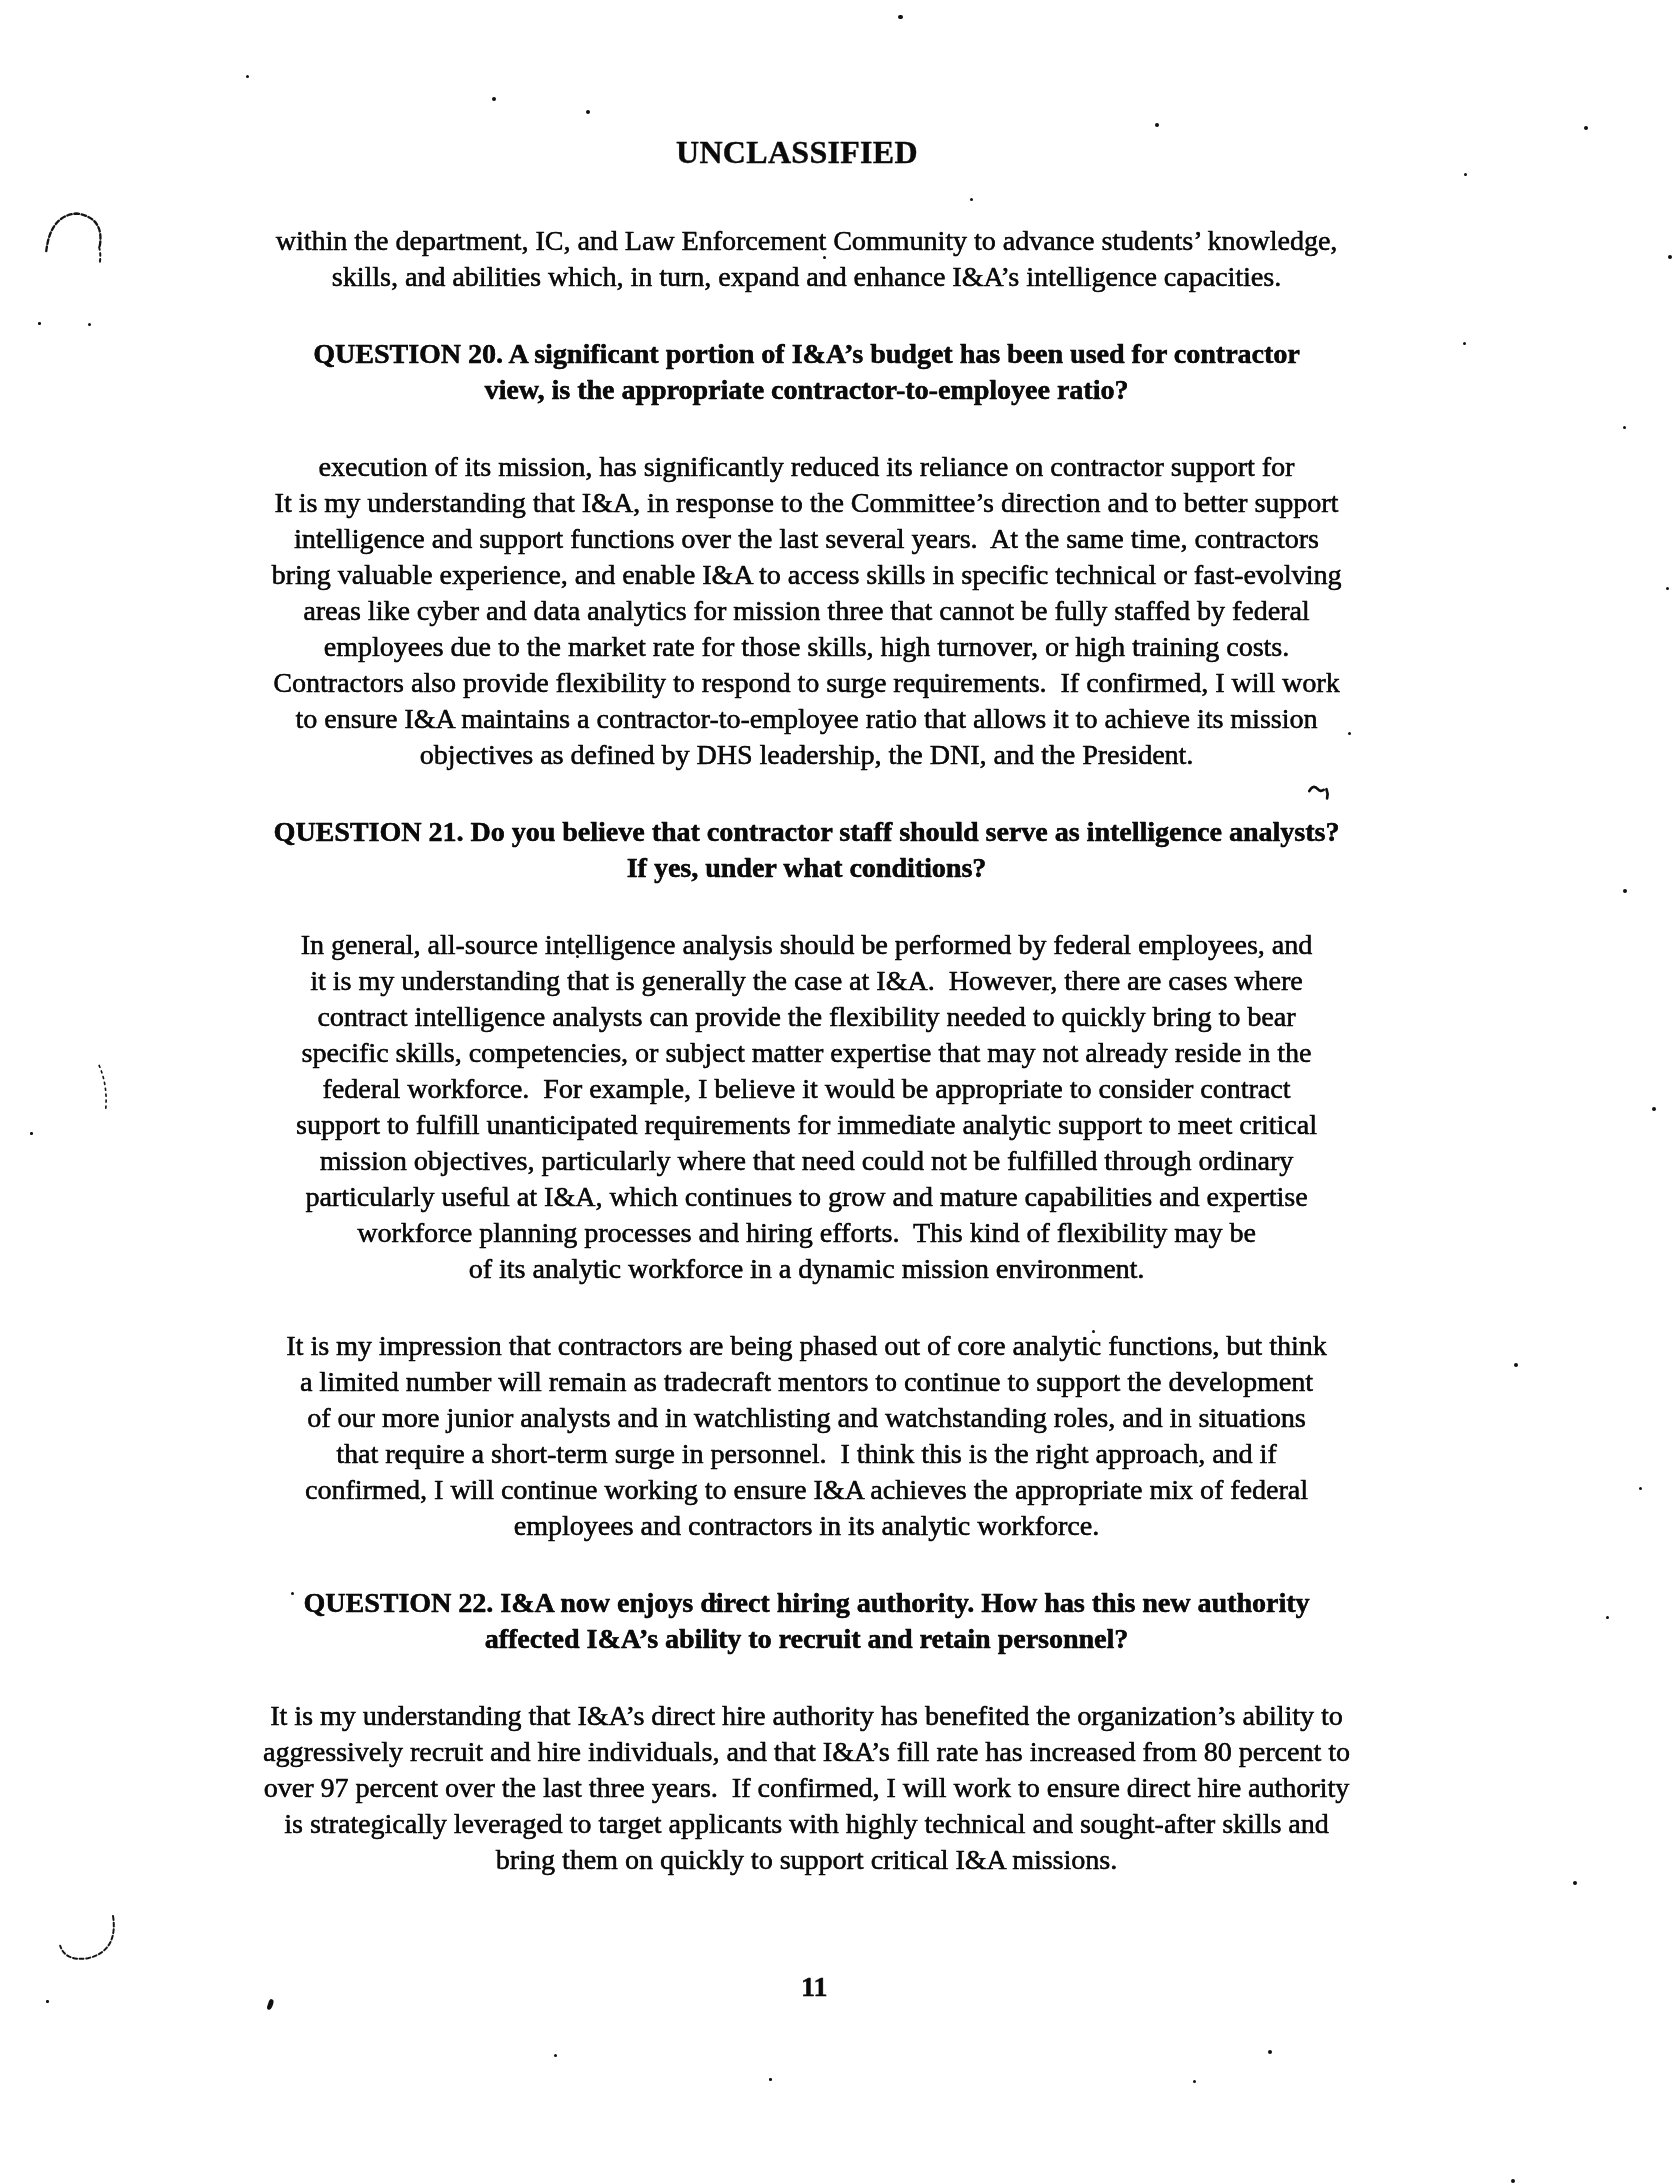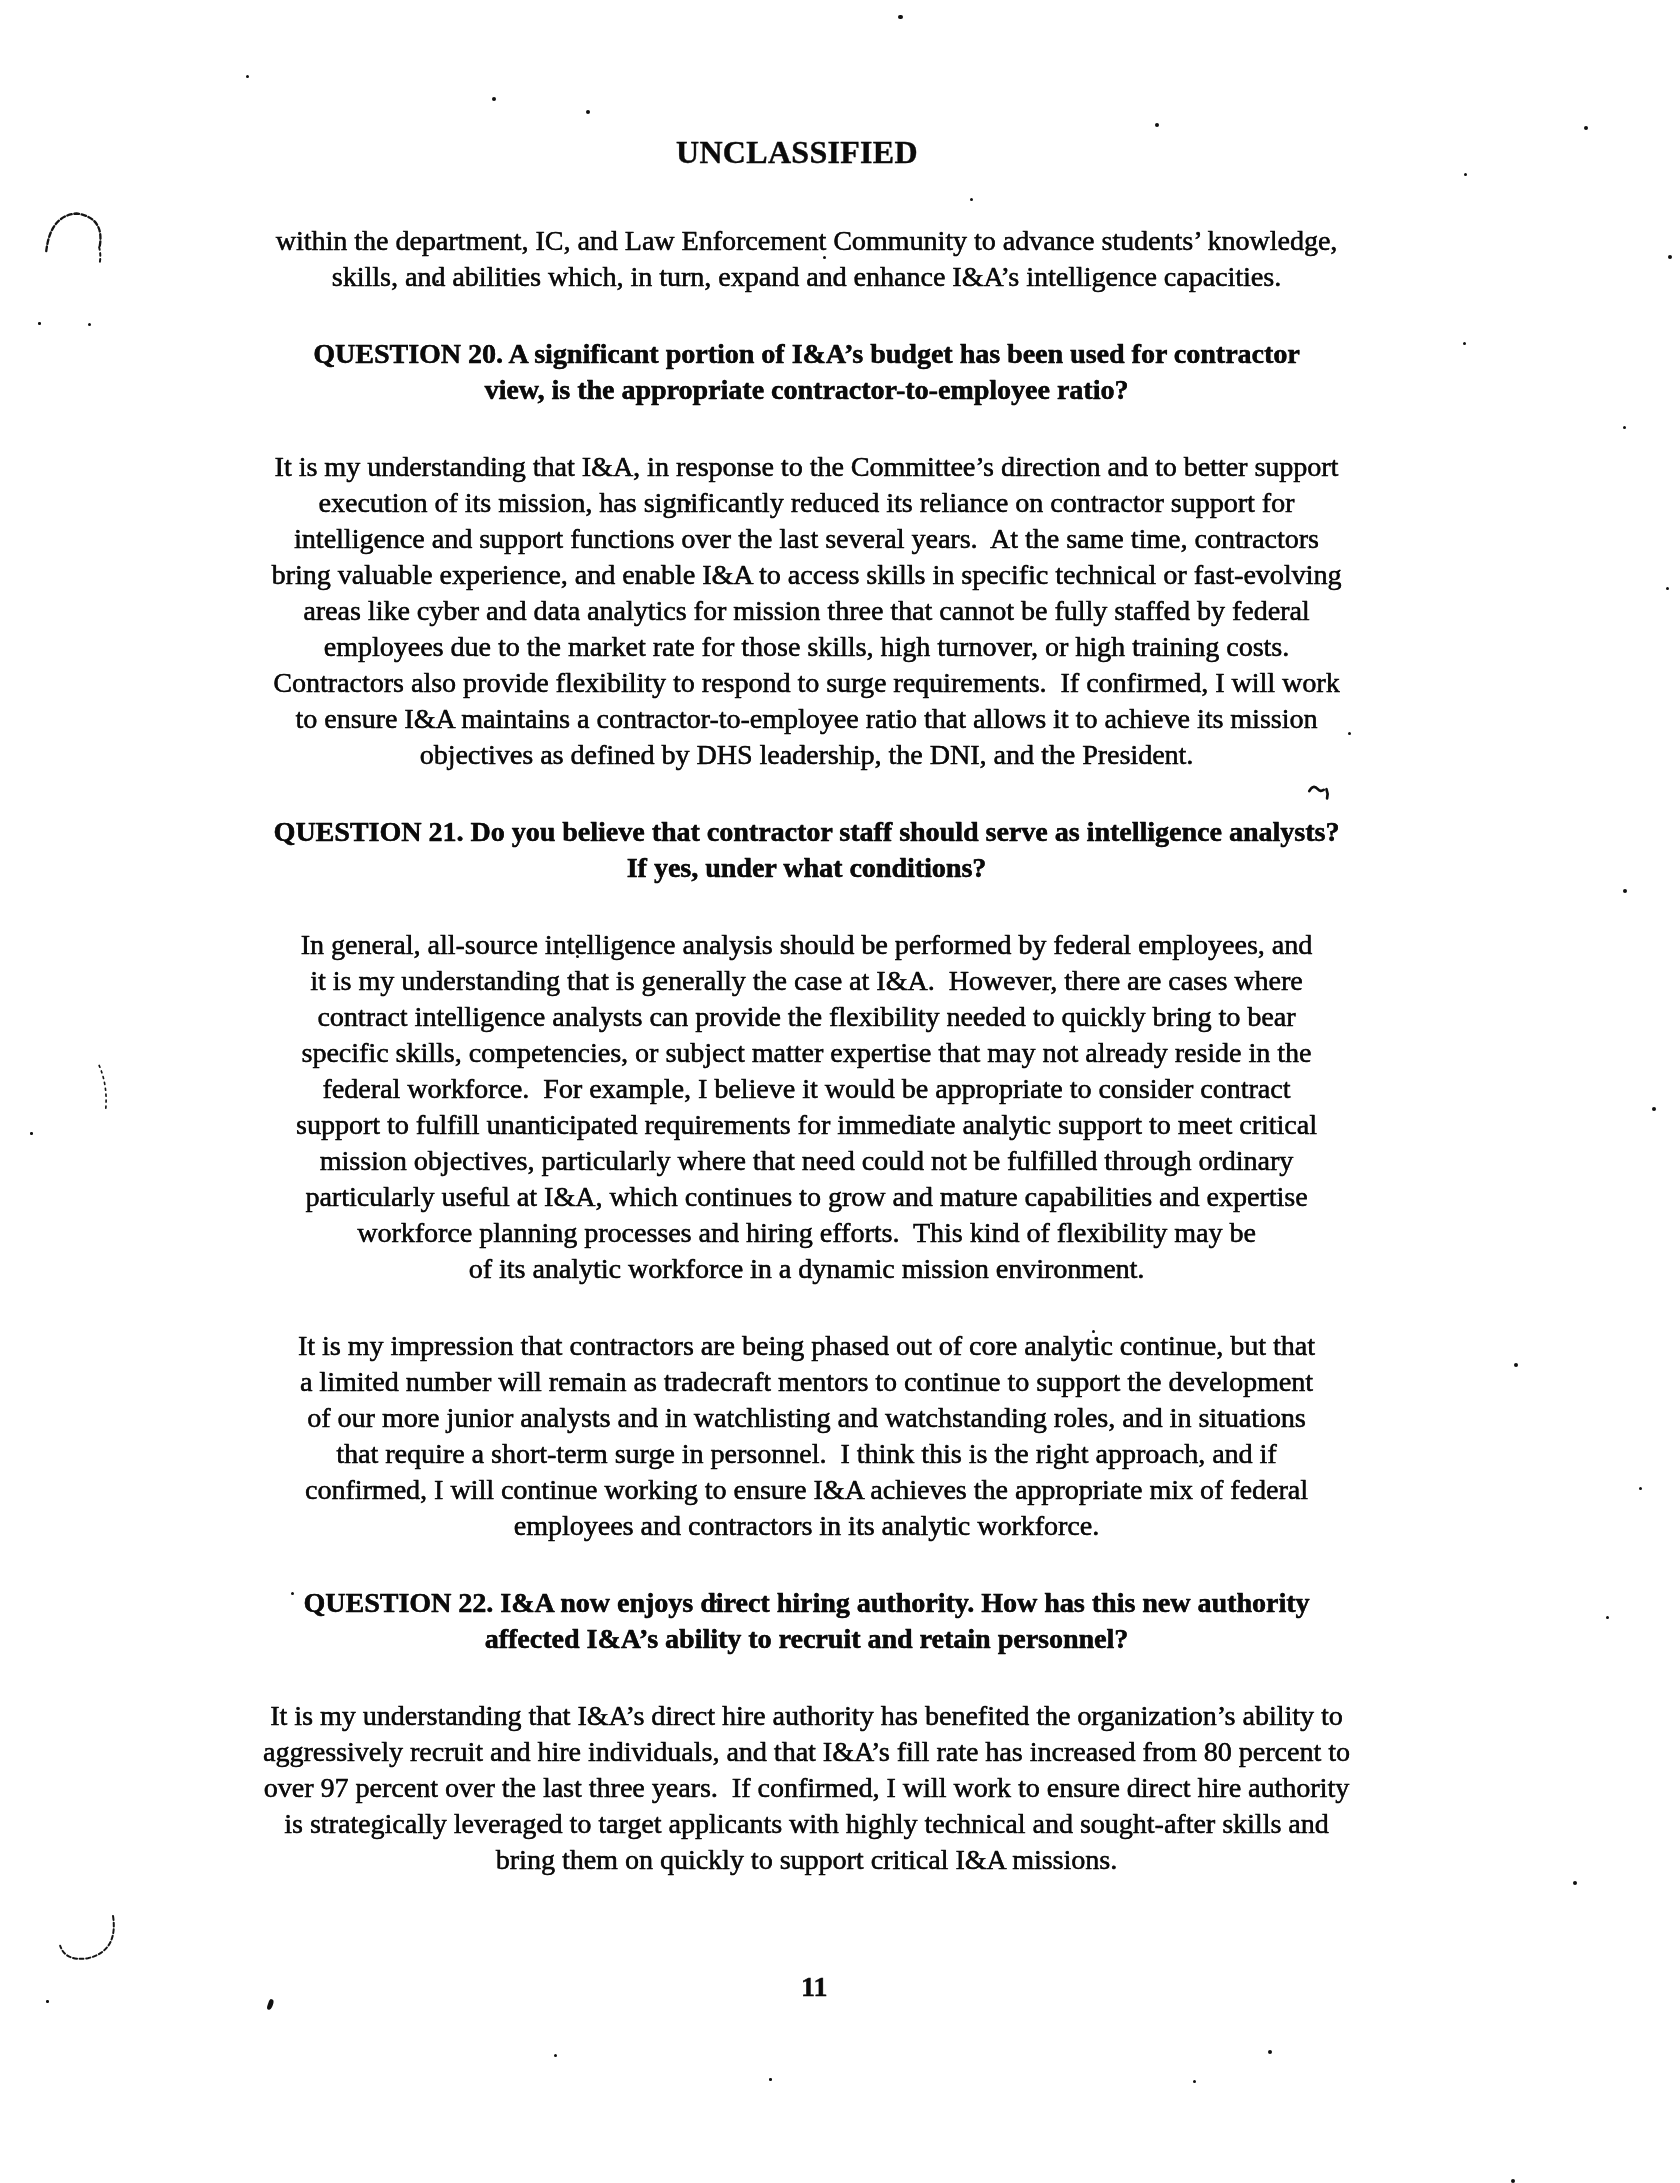--- a/index.html
+++ b/index.html
@@ -71,22 +71,22 @@
   <div class="doc-body">
       <div class="para body">
         <div class="doc-line">within the department, IC, and Law Enforcement Community to advance students’ knowledge,</div>
         <div class="doc-line">skills, and abilities which, in turn, expand and enhance I&amp;A’s intelligence capacities.</div>
       </div>
       <div class="para question">
         <div class="doc-line">QUESTION 20. A significant portion of I&amp;A’s budget has been used for contractor</div>
         <div class="doc-line">view, is the appropriate contractor-to-employee ratio?</div>
       </div>
       <div class="para body">
+        <div class="doc-line">execution of its mission, has significantly reduced its reliance on contractor support for</div>
         <div class="doc-line">It is my understanding that I&amp;A, in response to the Committee’s direction and to better support</div>
-        <div class="doc-line">execution of its mission, has significantly reduced its reliance on contractor support for</div>
         <div class="doc-line">intelligence and support functions over the last several years.  At the same time, contractors</div>
         <div class="doc-line">bring valuable experience, and enable I&amp;A to access skills in specific technical or fast-evolving</div>
         <div class="doc-line">areas like cyber and data analytics for mission three that cannot be fully staffed by federal</div>
         <div class="doc-line">employees due to the market rate for those skills, high turnover, or high training costs.</div>
         <div class="doc-line">Contractors also provide flexibility to respond to surge requirements.  If confirmed, I will work</div>
         <div class="doc-line">to ensure I&amp;A maintains a contractor-to-employee ratio that allows it to achieve its mission</div>
         <div class="doc-line">objectives as defined by DHS leadership, the DNI, and the President.</div>
       </div>
       <div class="para question">
         <div class="doc-line">QUESTION 21. Do you believe that contractor staff should serve as intelligence analysts?</div>
@@ -98,21 +98,21 @@
         <div class="doc-line">contract intelligence analysts can provide the flexibility needed to quickly bring to bear</div>
         <div class="doc-line">specific skills, competencies, or subject matter expertise that may not already reside in the</div>
         <div class="doc-line">federal workforce.  For example, I believe it would be appropriate to consider contract</div>
         <div class="doc-line">support to fulfill unanticipated requirements for immediate analytic support to meet critical</div>
         <div class="doc-line">mission objectives, particularly where that need could not be fulfilled through ordinary</div>
         <div class="doc-line">particularly useful at I&amp;A, which continues to grow and mature capabilities and expertise</div>
         <div class="doc-line">workforce planning processes and hiring efforts.  This kind of flexibility may be</div>
         <div class="doc-line">of its analytic workforce in a dynamic mission environment.</div>
       </div>
       <div class="para body">
-        <div class="doc-line">It is my impression that contractors are being phased out of core analytic continue, but that</div>
+        <div class="doc-line">It is my impression that contractors are being phased out of core analytic functions, but think</div>
         <div class="doc-line">a limited number will remain as tradecraft mentors to continue to support the development</div>
         <div class="doc-line">of our more junior analysts and in watchlisting and watchstanding roles, and in situations</div>
         <div class="doc-line">that require a short-term surge in personnel.  I think this is the right approach, and if</div>
         <div class="doc-line">confirmed, I will continue working to ensure I&amp;A achieves the appropriate mix of federal</div>
         <div class="doc-line">employees and contractors in its analytic workforce.</div>
       </div>
       <div class="para question">
         <div class="doc-line">QUESTION 22. I&amp;A now enjoys direct hiring authority. How has this new authority</div>
         <div class="doc-line">affected I&amp;A’s ability to recruit and retain personnel?</div>
       </div>

